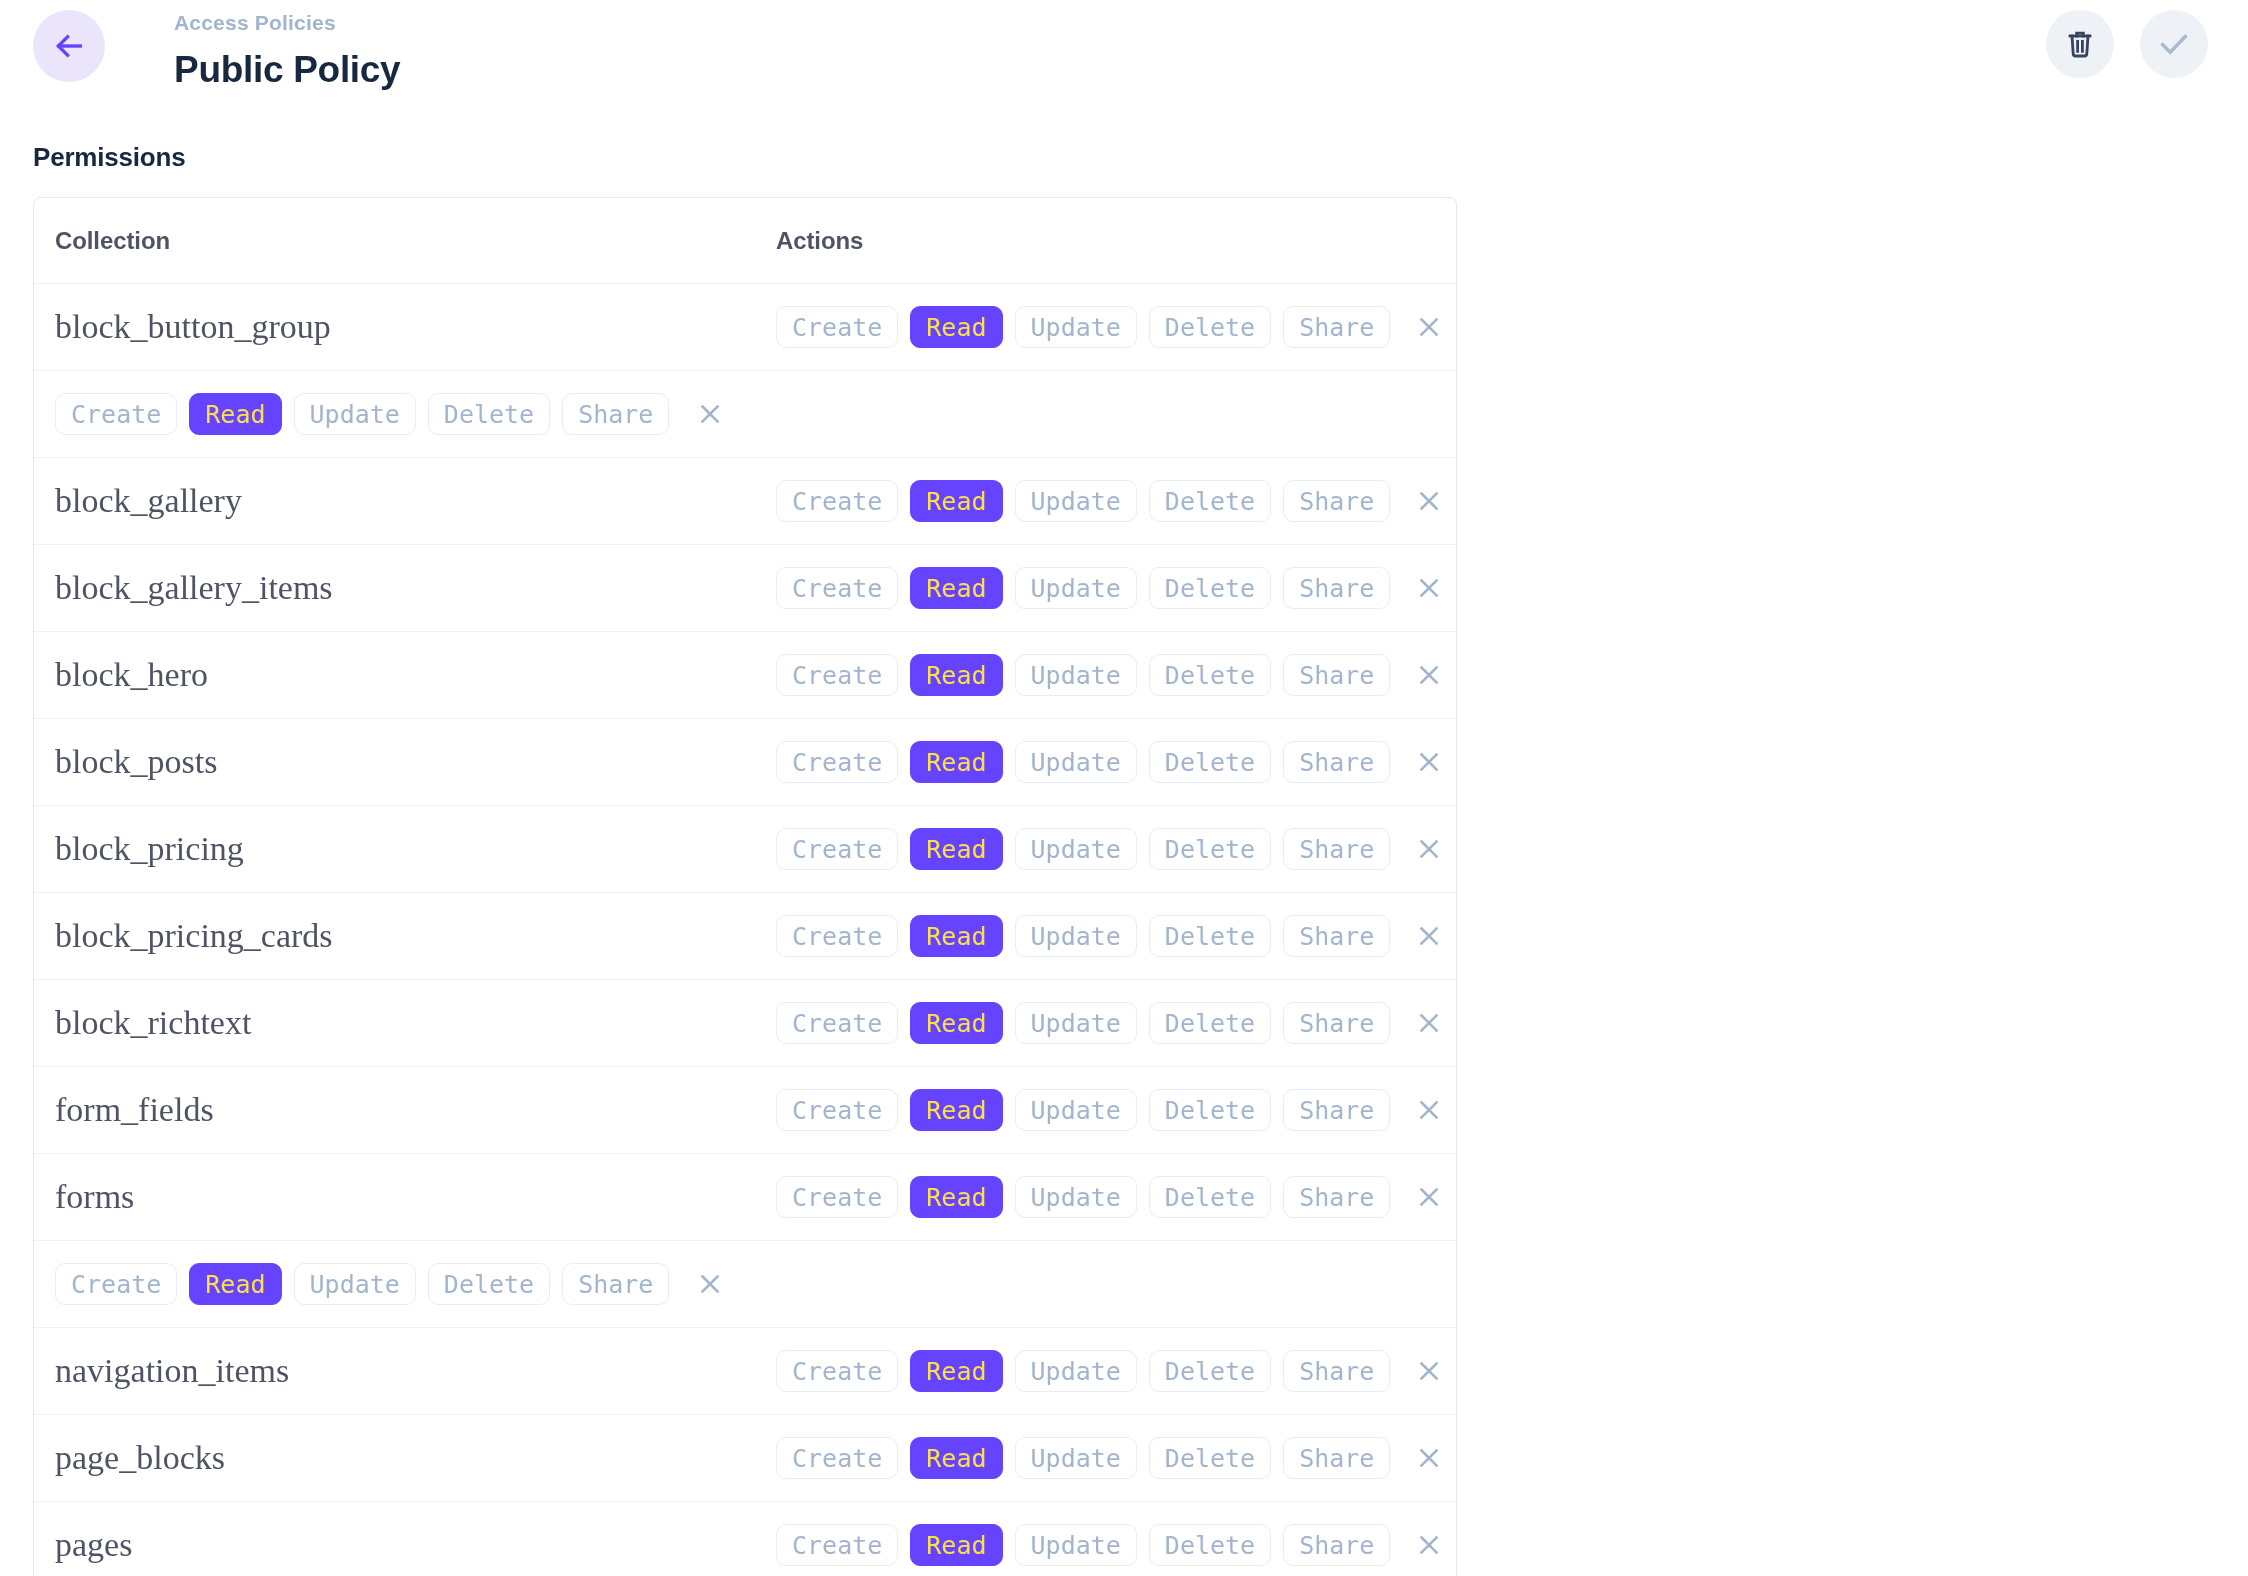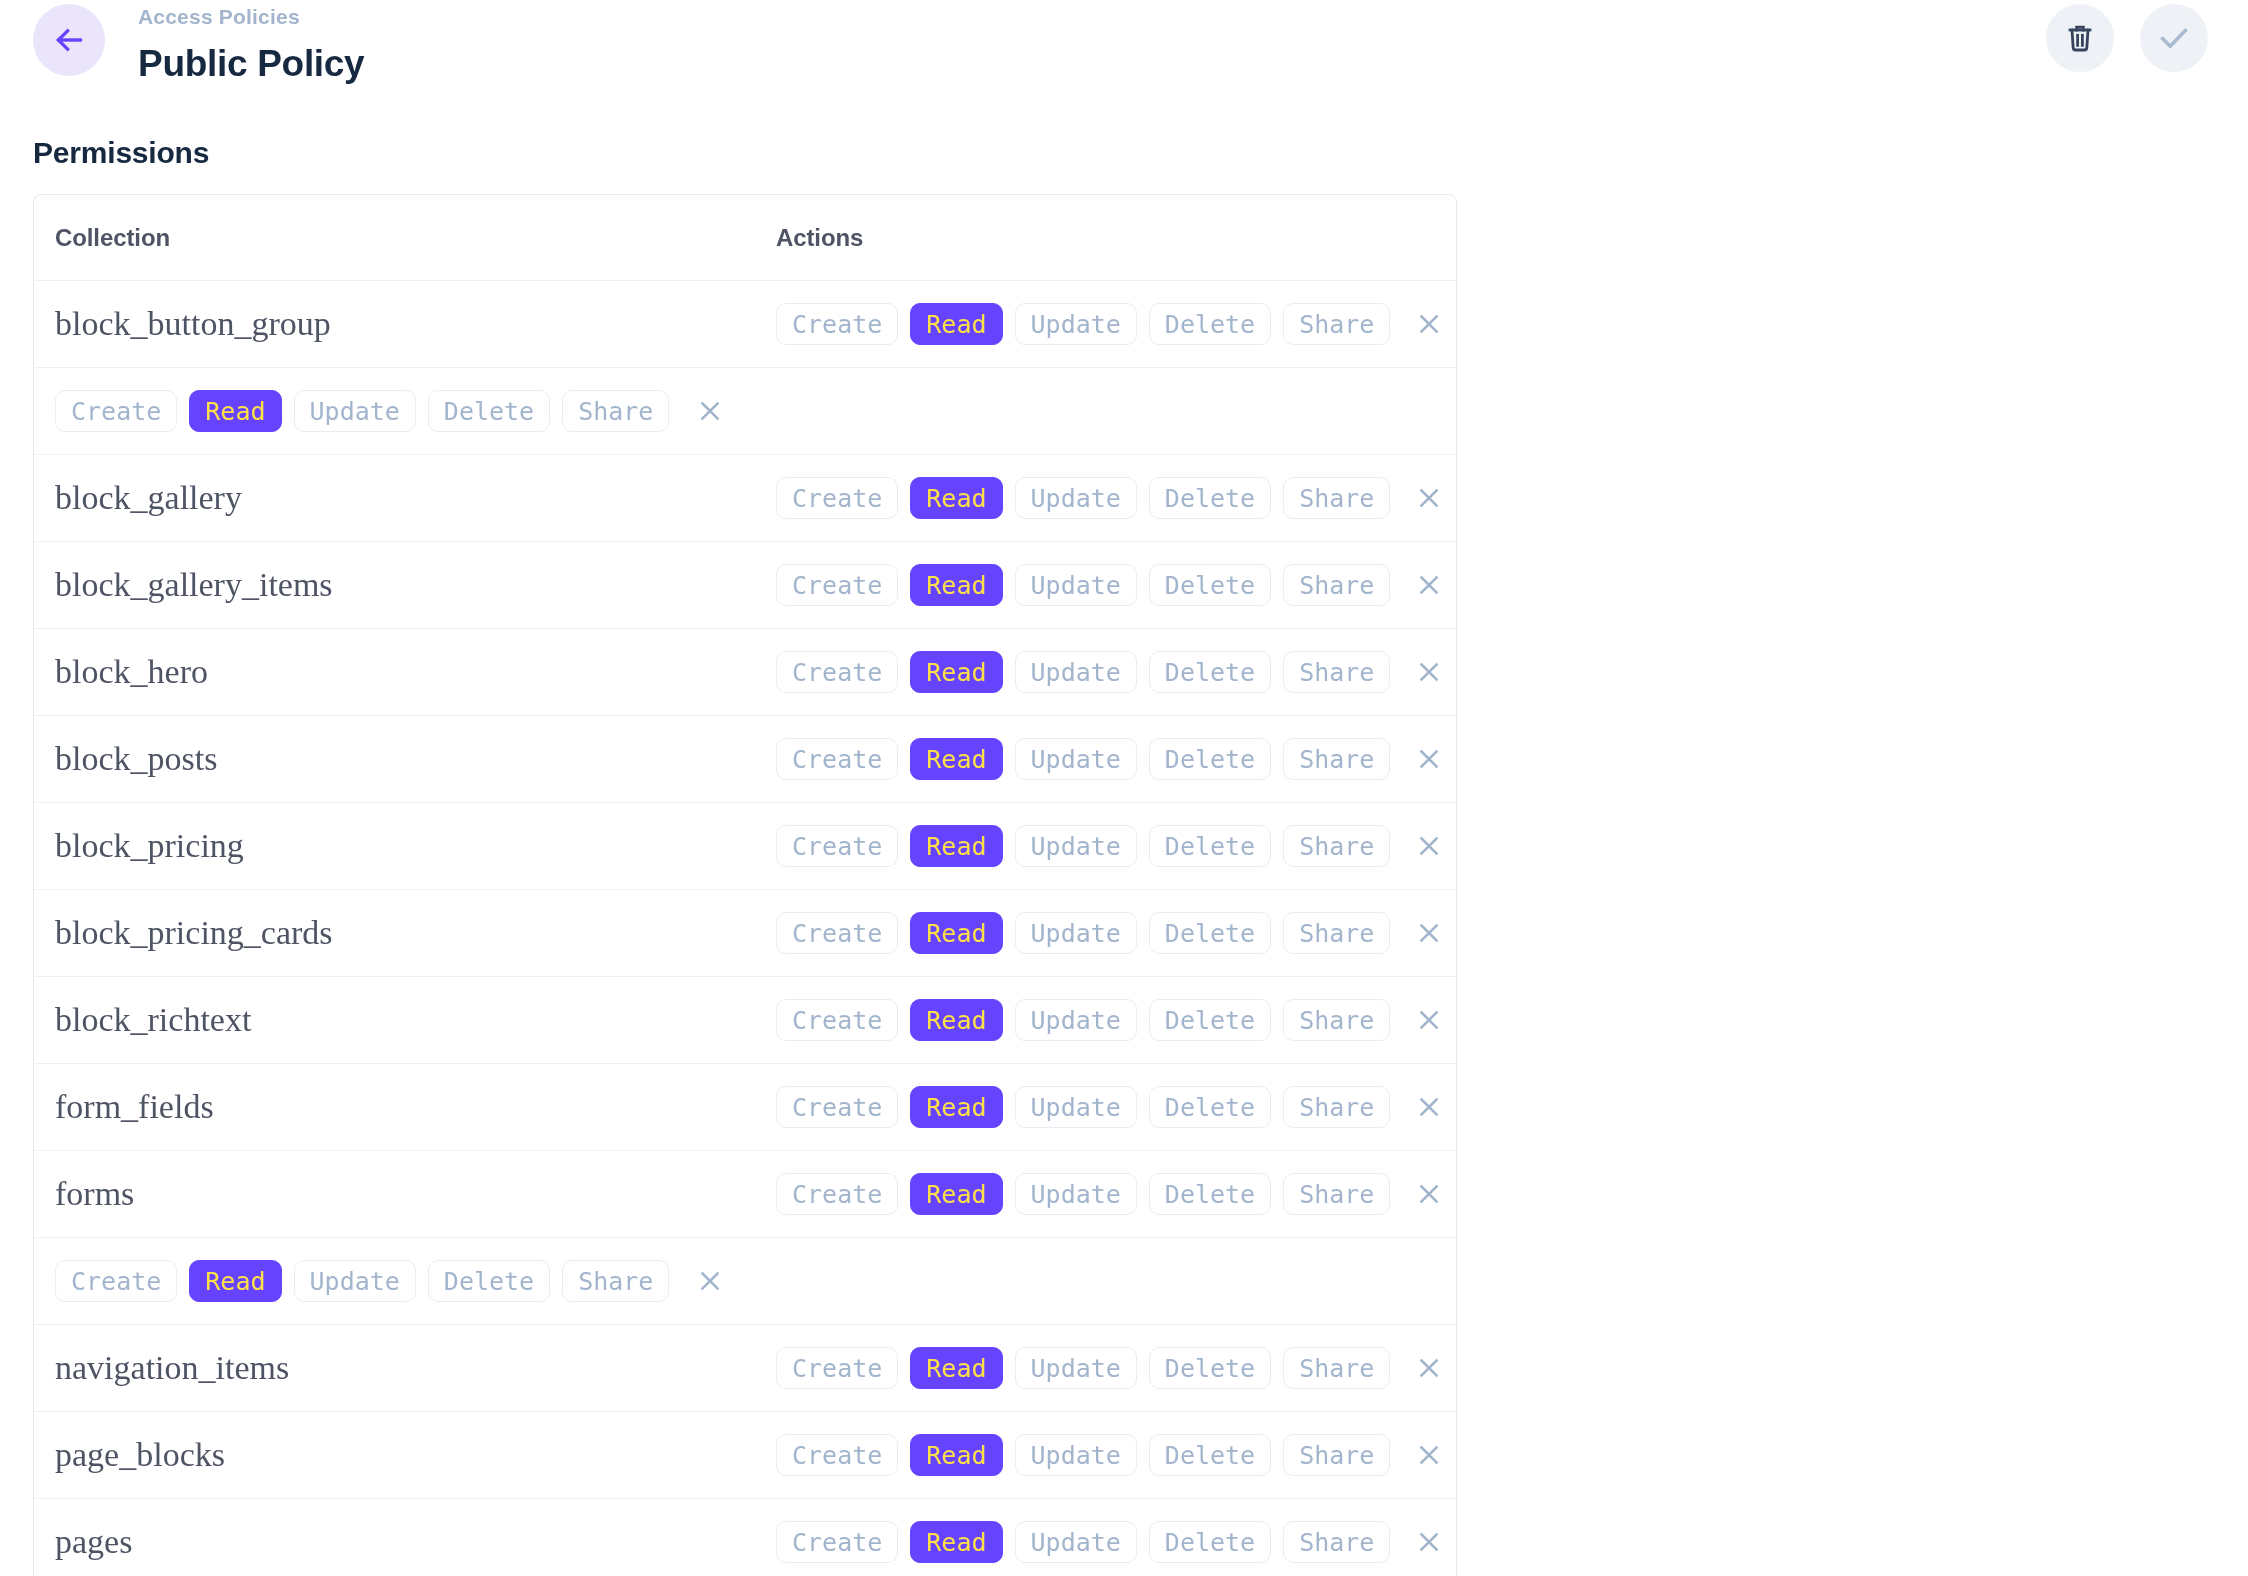--- a/index.html
+++ b/index.html
@@ -16,21 +16,22 @@
   }
   *{box-sizing:border-box;}
   html,body{margin:0;padding:0;}
   body{
     width:2248px;height:1576px;overflow:hidden;background:#ffffff;
     font-family:"Liberation Sans", sans-serif;
   }
   
   .page-header{
     display:flex;align-items:flex-start;
-    padding:4px 40px 0 33px;
+    padding:10px 40px 0 33px;
+    gap:36px;
   }
   .back-button{
     width:72px;height:72px;border-radius:50%;
     background:var(--primary-soft);border:none;cursor:pointer;
     display:flex;align-items:center;justify-content:center;
     flex-shrink:0;padding:0;
   }
   .titles{margin-left:33px;min-width:0;}
   .breadcrumb{
     font-size:21px;font-weight:700;color:var(--subdued);
@@ -42,21 +43,21 @@
   }
   .header-actions{margin-left:auto;display:flex;gap:26px;}
   .circle-button{
     width:68px;height:68px;border-radius:50%;border:none;cursor:pointer;
     background:var(--circle-bg);display:flex;align-items:center;justify-content:center;
     padding:0;
   }
   
   main{padding:0 0 0 33px;}
   .section-title{
-    margin:50px 0 24px;font-size:30px;font-weight:700;color:var(--title);
+    margin:50px 0 24px;font-size:26px;font-weight:700;color:var(--title);
     letter-spacing:-.2px;
   }
   .perm-card{
     width:1424px;
     border:1px solid var(--card-border);
     border-radius:8px;
     background:#fff;
   }
   .perm-row{
     height:87px;display:flex;align-items:center;

